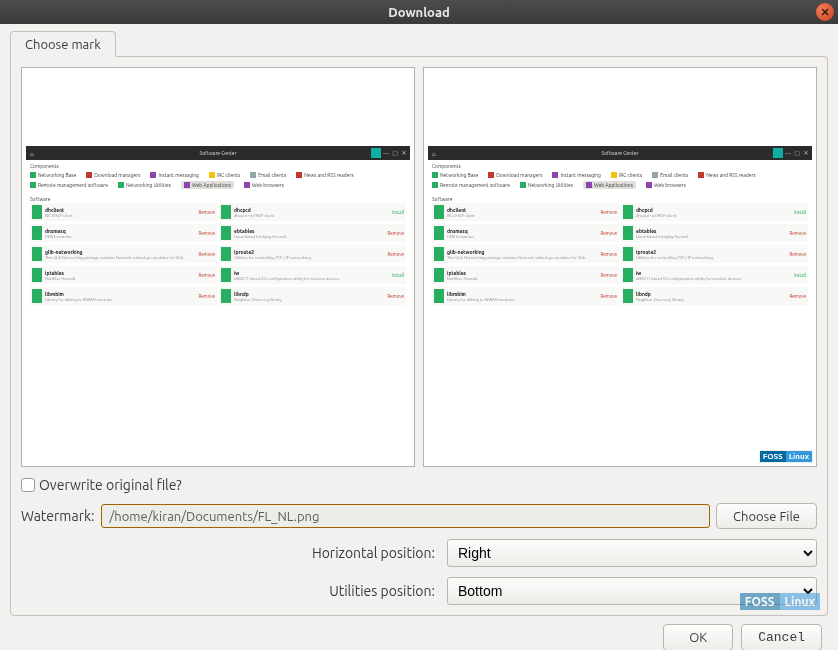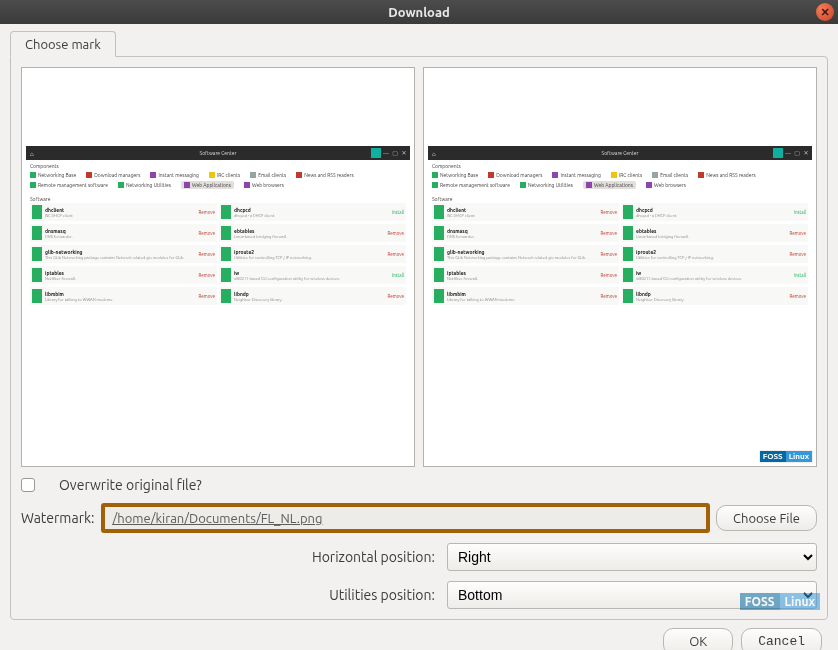--- a/index.html
+++ b/index.html
@@ -107,46 +107,45 @@
   .sact.ins { color: #27ae60; }
   .wm-badge {
     position: absolute; right: 4px; bottom: 4px;
     display: flex; font-size: 8px; font-weight: bold;
     box-shadow: 0 0 1px rgba(0,0,0,0.4);
   }
   .wm-foss { background: #0369a1; color: #fff; padding: 1px 3px; }
   .wm-linux { background: #3498db; color: #fff; padding: 1px 3px; }
   
   .ctrl-row { display: flex; align-items: center; gap: 6px; margin-top: 10px; }
-  .checkbox-row { display: flex; align-items: center; gap: 24px; margin-top: 10px; font-size: 14px; }
+  .checkbox-row { display: flex; align-items: center; gap: 4px; margin-top: 10px; font-size: 14px; }
   .cb { width: 14px; height: 14px; border: 1px solid #999; background: #fff; border-radius: 3px; }
   .lbl-col { width: 420px; text-align: right; font-size: 14px; padding-right: 6px; }
   .path-input {
     flex: 1;
     background: #eeece9;
-    border: 4px solid #a16207;
+    border: 1px solid #a16207;
     border-radius: 3px;
     padding: 4px 8px;
     font-size: 13px;
     color: #5c5c5c;
-    text-decoration: underline;
   }
   select {
     flex: 1;
     font-size: 14px;
     padding: 4px 6px;
     border: 1px solid #bab6b1;
     background: linear-gradient(#fdfdfc,#eeece9);
     border-radius: 3px;
     height: 28px;
   }
   .btn {
     background: linear-gradient(#fdfdfc,#eeece9);
     border: 1px solid #bab6b1;
-    border-radius: 10px;
+    border-radius: 4px;
     padding: 5px 16px;
     font-size: 13px;
     cursor: pointer;
   }
   
   .footer {
     display: flex; justify-content: flex-end; gap: 8px;
     padding: 0 16px 10px 16px;
     position: relative;
   }

